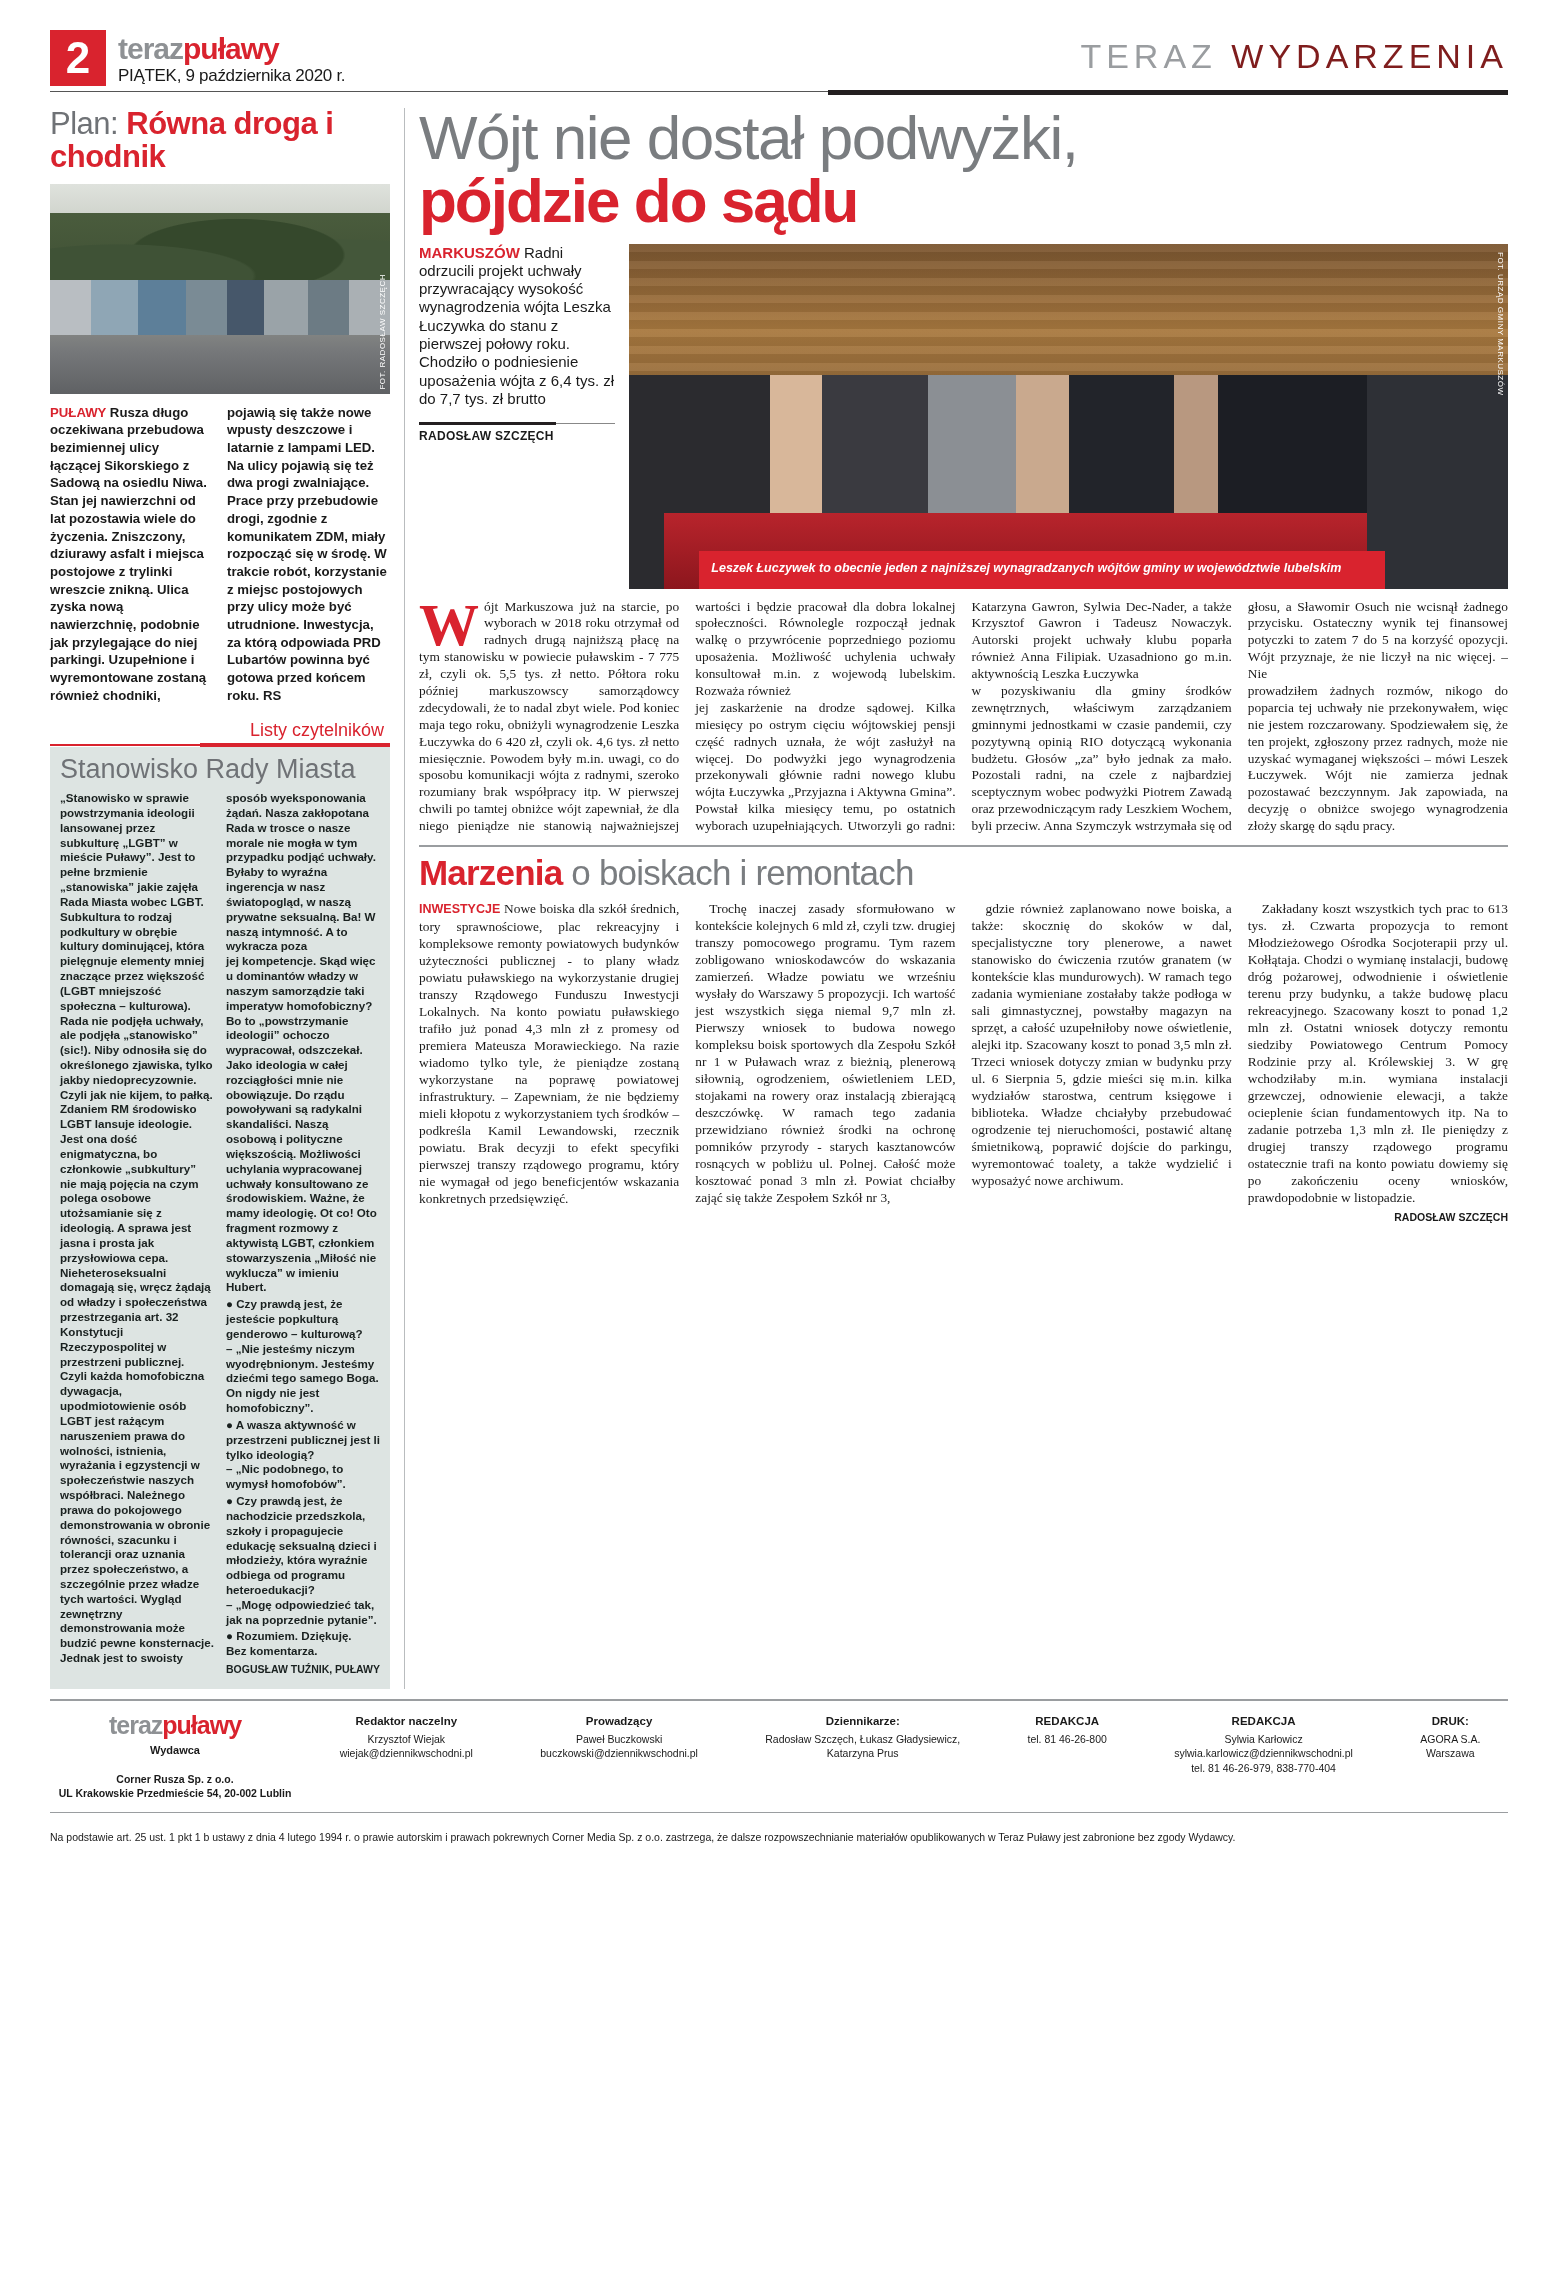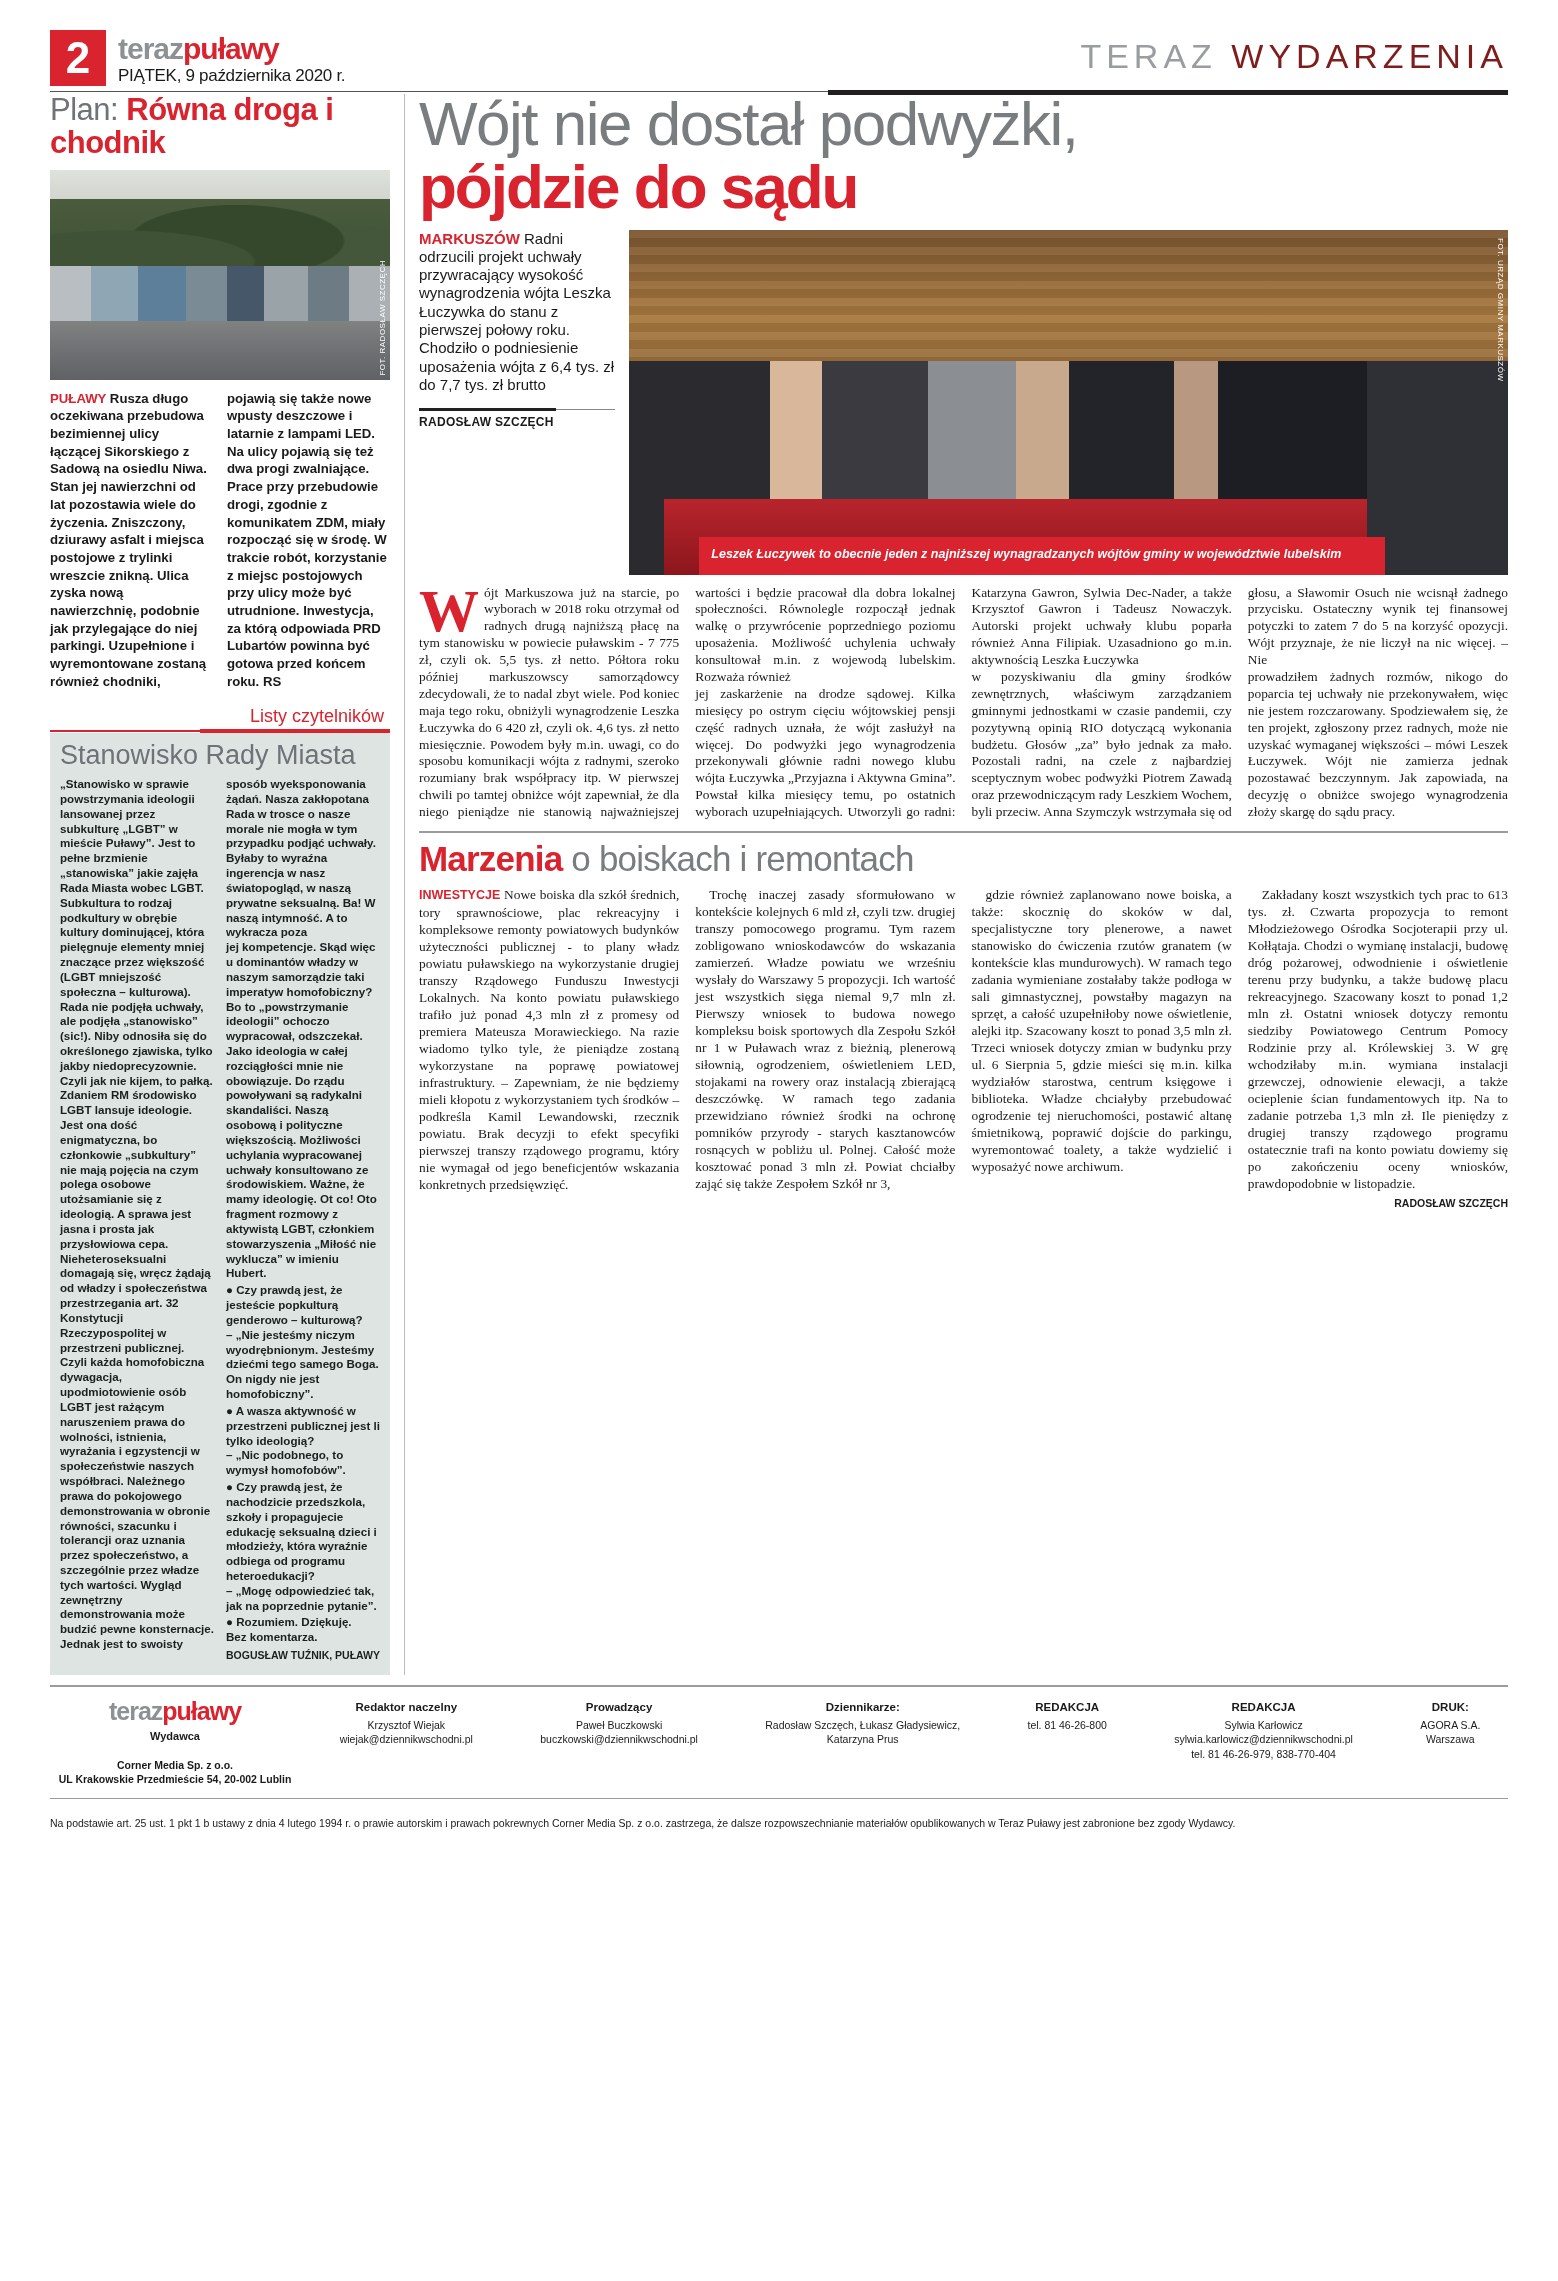--- a/index.html
+++ b/index.html
@@ -30,21 +30,21 @@
     position:absolute; right:0; bottom:10px;
     font-size:34px; letter-spacing:5px; font-weight:300; white-space:nowrap;
   }
   .section-title .st-gray { color:#9a9da0; }
   .section-title .st-red { color:#7f1d1d; }
   .mast-rule { position:relative; height:4px; margin-top:4px; }
   .mast-rule .thin { position:absolute; left:0; right:0; top:1px; height:1px; background:#555; }
   .mast-rule .thick { position:absolute; right:0; width:680px; top:0; height:5px; background:#231f20; }
 
   
-  .grid { display:flex; gap:0; }
+  .grid { display:flex; gap:0; margin-top:14px; }
   .col-left { width:340px; flex:0 0 340px; }
   .vrule { width:1px; background:#b9bcbe; margin:0 14px; flex:0 0 1px; }
   .col-right { flex:1 1 auto; }
 
   
   .plan-head { font-size:31px; line-height:1.06; font-weight:300; color:#6f7276; letter-spacing:-0.5px; }
   .plan-head b { color:#d9232e; font-weight:bold; }
   .photo {
     margin-top:10px; width:100%; height:210px; position:relative; overflow:hidden;
     background:linear-gradient(180deg,#c8ccc4 0%, #9aa394 22%, #5d6b52 42%, #7d7f7a 58%, #8d8f8b 72%, #6e7170 100%);
@@ -275,21 +275,21 @@
       <div class="marz-sig">RADOSŁAW SZCZĘCH</div>
     </div>
   </div>
 
   <div class="foot-rule"></div>
   <div class="footer">
     <div class="foot-brand">
       <div class="bn"><span class="teraz">teraz</span><span class="pulawy">puławy</span></div>
       <div class="wyd">Wydawca</div>
       <div class="addr">
-        <div>Corner Media Sp. z o.o.</div>
+        <div>Corner Rusza Sp. z o.o.</div>
         <div>UL Krakowskie Przedmieście 54, 20-002 Lublin</div>
       </div>
     </div>
 
     <div class="foot-col">
       <div class="ft">Redaktor naczelny</div>
       <div>Krzysztof Wiejak</div>
       <div>wiejak@dziennikwschodni.pl</div>
     </div>
 

